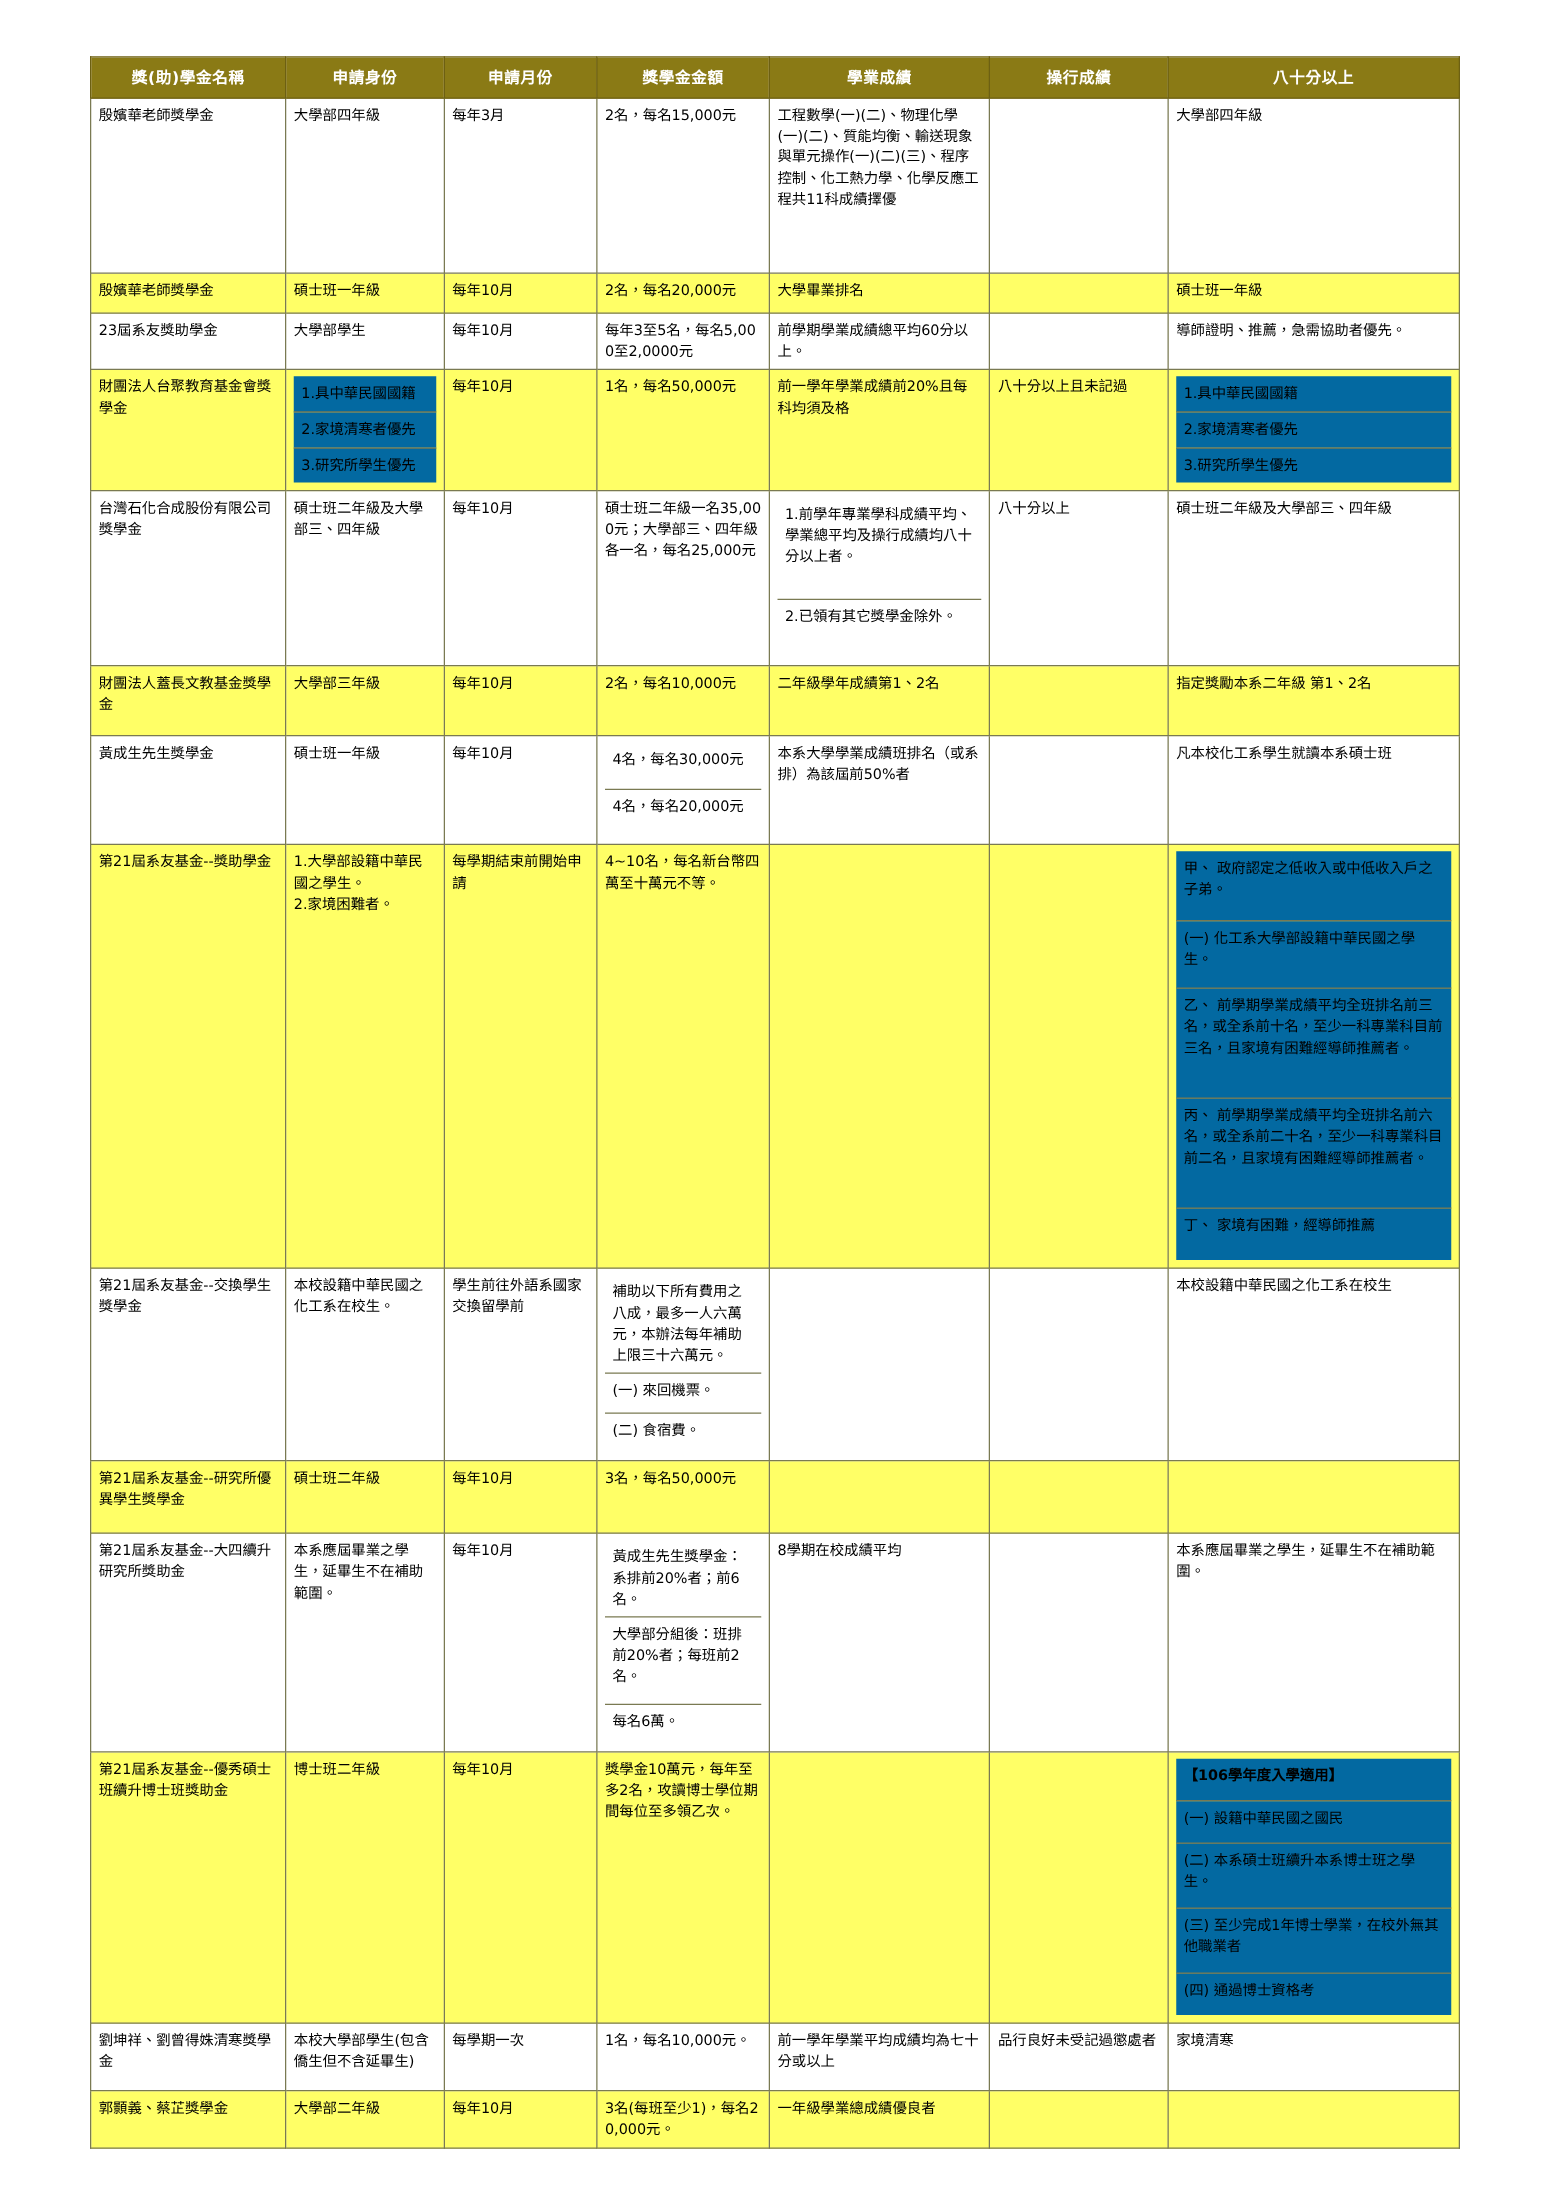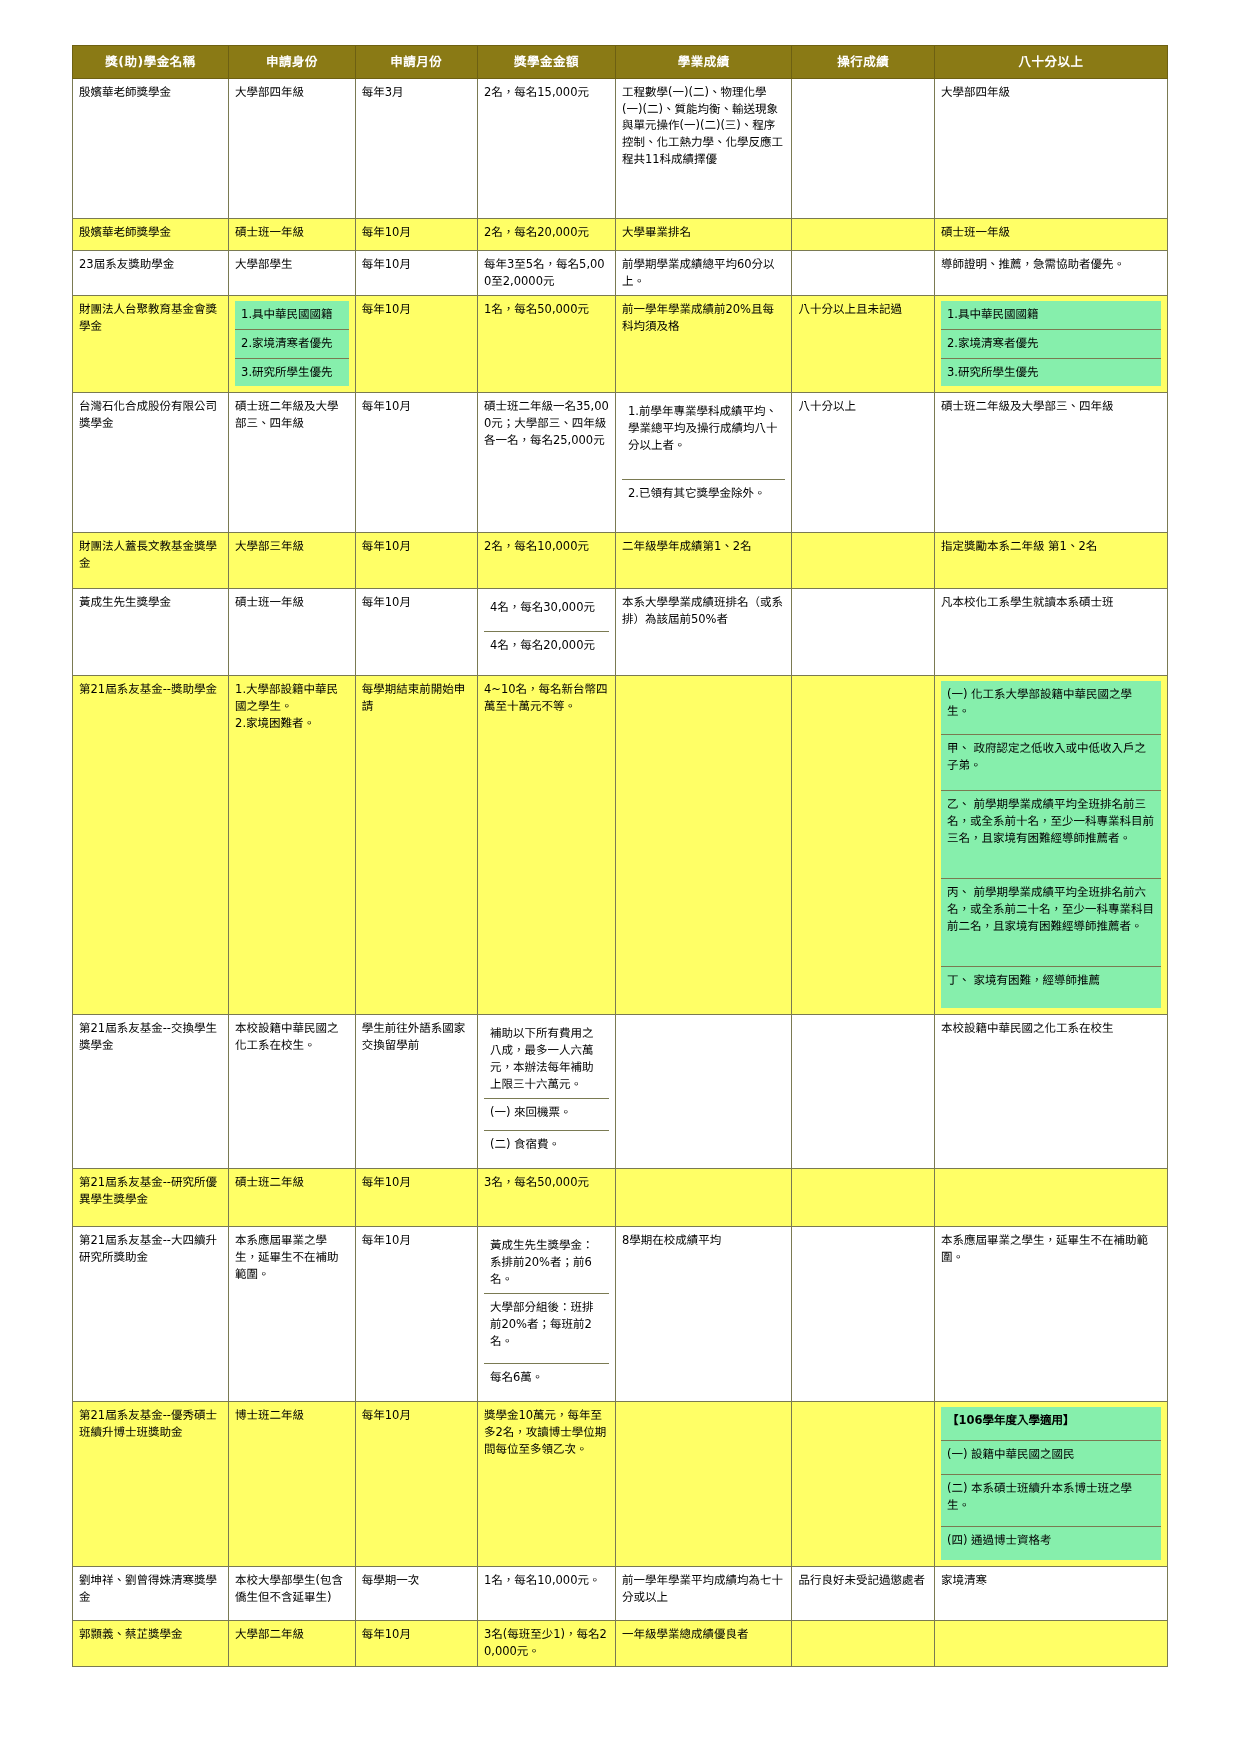--- a/index.html
+++ b/index.html
@@ -69,21 +69,21 @@
   td.nest > table.sub > tbody > tr > td {
     border: 0;
     border-bottom: 1px solid #7a7a52;
     padding: 5px 6px 6px 6px;
     vertical-align: top;
     line-height: 1.45;
   }
   td.nest > table.sub > tbody > tr:last-child > td {
     border-bottom: 0;
   }
-  .sub-hl { background: #86efac; }
+  .sub-hl { background: #0369a1; }
   .sub-plain { background: #ffffff; }
 </style>
 </head>
 <body>
 
 <div class="page">
   <table class="scholarship">
     <colgroup>
       <col class="c0">
         <col class="c1">
@@ -233,24 +233,24 @@
           <div>2.家境困難者。</div>
         </td>
         <td class="hl">每學期結束前開始申請</td>
         <td class="hl mid">4~10名，每名新台幣四萬至十萬元不等。</td>
         <td class="hl"></td>
         <td class="hl"></td>
         <td class="nest hl">
           <table class="sub">
             <tbody>
               <tr>
+                  <td class="sub-hl" style="height:44px;">甲、 政府認定之低收入或中低收入戶之子弟。</td>
+                </tr>
+              <tr>
                   <td class="sub-hl" style="height:42px;">(一) 化工系大學部設籍中華民國之學生。</td>
-                </tr>
-              <tr>
-                  <td class="sub-hl" style="height:44px;">甲、 政府認定之低收入或中低收入戶之子弟。</td>
                 </tr>
               <tr>
                   <td class="sub-hl" style="height:76px;">乙、 前學期學業成績平均全班排名前三名，或全系前十名，至少一科專業科目前三名，且家境有困難經導師推薦者。</td>
                 </tr>
               <tr>
                   <td class="sub-hl" style="height:76px;">丙、 前學期學業成績平均全班排名前六名，或全系前二十名，至少一科專業科目前二名，且家境有困難經導師推薦者。</td>
                 </tr>
               <tr>
                   <td class="sub-hl" style="height:30px;">丁、 家境有困難，經導師推薦</td>
                 </tr>
@@ -328,20 +328,23 @@
           <table class="sub">
             <tbody>
               <tr>
                   <td class="sub-hl" style="height:22px;font-weight:bold;">【106學年度入學適用】</td>
                 </tr>
               <tr>
                   <td class="sub-hl" style="height:22px;">(一) 設籍中華民國之國民</td>
                 </tr>
               <tr>
                   <td class="sub-hl" style="height:40px;">(二) 本系碩士班續升本系博士班之學生。</td>
+                </tr>
+              <tr>
+                  <td class="sub-hl" style="height:40px;">(三) 至少完成1年博士學業，在校外無其他職業者</td>
                 </tr>
               <tr>
                   <td class="sub-hl" style="height:22px;">(四) 通過博士資格考</td>
                 </tr>
             </tbody>
           </table>
         </td>
       </tr>
 
       <tr style="height:54px;padding-left:28px;">

